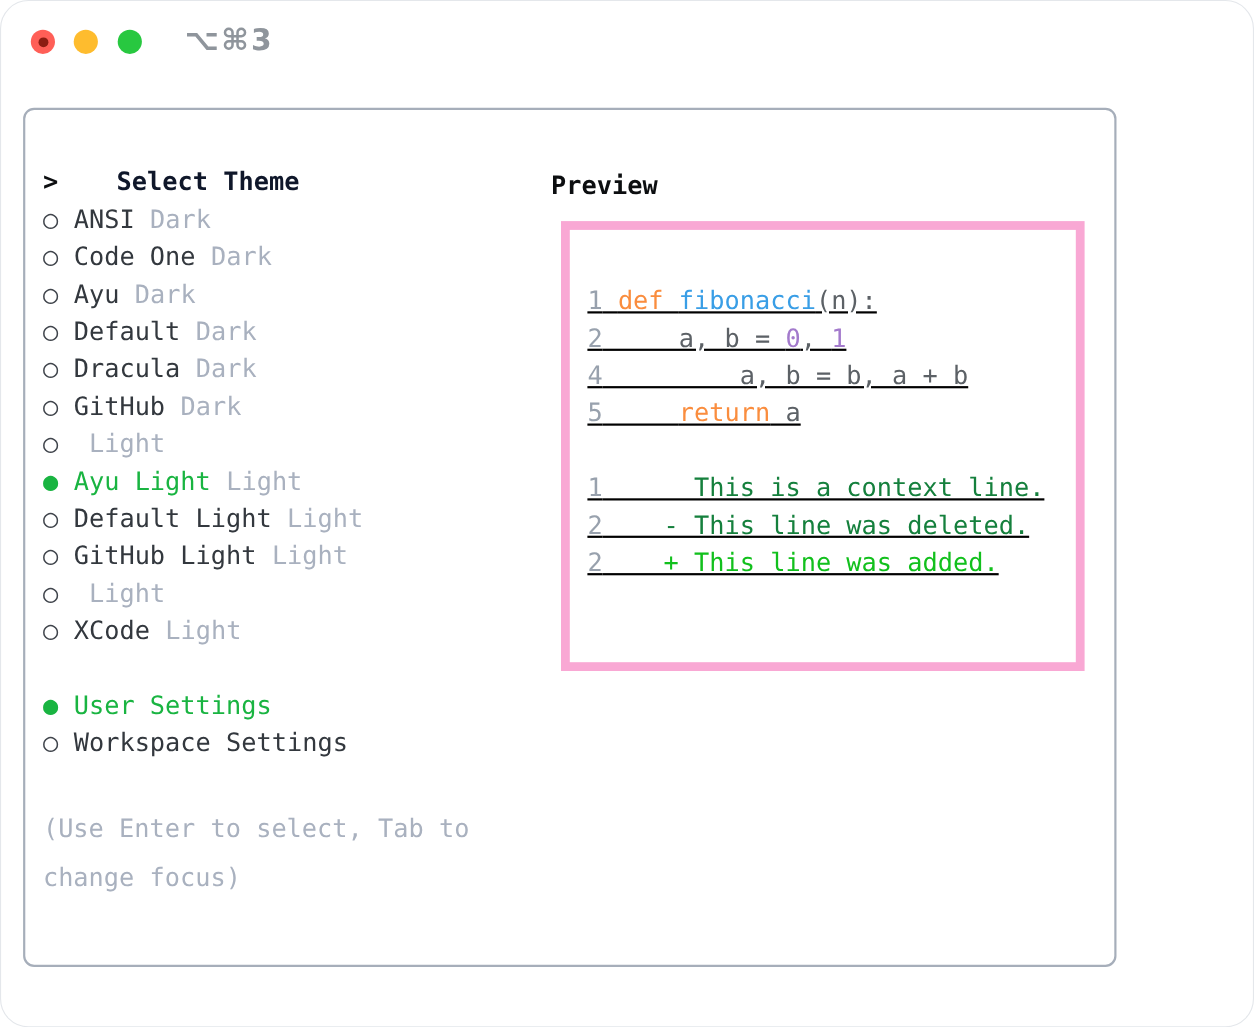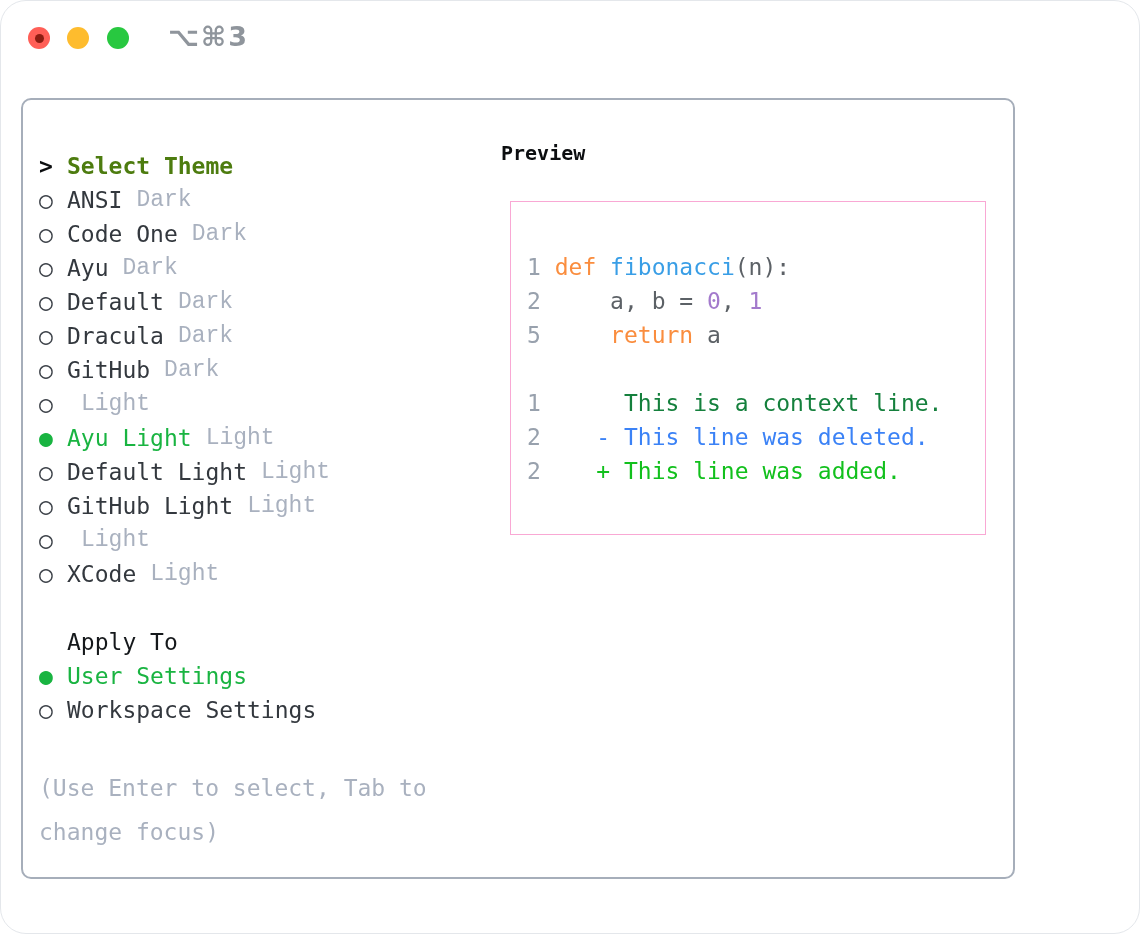--- a/index.html
+++ b/index.html
@@ -24,42 +24,42 @@
     position:absolute;left:20px;top:97px;width:994px;height:781px;box-sizing:border-box;
     border:2px solid #a6aeba;border-radius:10px;background:#fff;
   }
   
   .left-col{position:absolute;left:16px;top:49px;font-size:23px;}
   .row{height:34px;line-height:34px;display:flex;white-space:pre;align-items:center;}
   .row.blank{height:34px;}
   .marker{width:28px;color:#40454c;flex:0 0 28px;}
   .marker.on{color:var(--green);}
   .prompt{font-weight:bold;color:#0c0e10;}
-  .hdr{font-weight:bold;color:#4d7c0f;}
+  .hdr{font-weight:bold;color:#0f172a;margin-left:39px;}
   .apply-hdr{color:#15181b;}
   .name{color:#33383e;}
   .name.sel{color:var(--green);}
-  .variant{color:#a9b1bf;margin-left:14px;font-family:Liberation Mono, monospace;}
+  .variant{color:#a9b1bf;margin-left:14px;}
   .help-line{color:#a9b1bf;margin-top:10px;}
   
-  .preview-hdr{position:absolute;left:478px;top:36px;height:34px;line-height:34px;font-size:20px;font-weight:bold;color:#0c0e10;}
+  .preview-hdr{position:absolute;left:478px;top:52px;height:34px;line-height:34px;font-size:23px;font-weight:bold;color:#0c0e10;}
   .preview-box{
-    position:absolute;left:487px;top:101px;width:476px;height:334px;box-sizing:border-box;
-    border:1px solid #f9a8d4;background:#fff;overflow:hidden;
+    position:absolute;left:487px;top:101px;width:476px;height:409px;box-sizing:border-box;
+    border:8px solid #f9a8d4;background:#fff;overflow:hidden;text-decoration:underline;
   }
   #preview-lines{padding:48px 0 0 16px;font-size:23px;}
   .pline{height:34px;line-height:34px;white-space:pre;}
   .ln{color:#98a1ad;}
   .tok-p{color:#5c6166;}
   .tok-k{color:#fa8d3e;}
   .tok-f{color:#399ee6;}
   .tok-n{color:#a37acc;}
   .tok-r{color:#f07171;}
   .tok-ctx{color:#15803d;}
-  .tok-del{color:#3b82f6;margin-top:48px;}
+  .tok-del{color:#15803d;margin-top:48px;}
   .tok-add{color:#12c01d;}
 </style>
 </head>
 <body>
 
 <div class="screen">
 
   <div class="titlebar">
     <span class="light red">
         <span class="dot"></span>
@@ -87,44 +87,41 @@
           <div class="row"><span class="marker">○</span><span class="variant">Light</span></div>
           <div class="row"><span class="marker on">●</span><span class="name sel">Ayu Light</span><span class="variant">Light</span></div>
           <div class="row"><span class="marker">○</span><span class="name">Default Light</span><span class="variant">Light</span></div>
           <div class="row"><span class="marker">○</span><span class="name">GitHub Light</span><span class="variant">Light</span></div>
           <div class="row"><span class="marker">○</span><span class="variant">Light</span></div>
           <div class="row"><span class="marker">○</span><span class="name">XCode</span><span class="variant">Light</span></div>
         </div>
 
       <div class="row blank"></div>
 
-      <div class="row">
-        <span class="marker"></span>
-        <span class="apply-hdr">Apply To</span>
-      </div>
 
       <div id="apply-list">
           <div class="row"><span class="marker on">●</span><span class="name sel">User Settings</span></div>
           <div class="row"><span class="marker">○</span><span class="name">Workspace Settings</span></div>
         </div>
 
       <div class="row blank"></div>
 
       <div>
         <div class="row help-line">(Use Enter to select, Tab to</div>
         <div class="row help-line">change focus)</div>
       </div>
     </div>
 
     <div class="preview-hdr">Preview</div>
 
     <div class="preview-box">
       <div id="preview-lines">
           <div class="pline"><span class="ln">1</span><span class="tok-p"> </span><span class="tok-k">def </span><span class="tok-f">fibonacci</span><span class="tok-p">(n):</span></div>
           <div class="pline"><span class="ln">2</span><span class="tok-p">     a, b = </span><span class="tok-n">0</span><span class="tok-p">, </span><span class="tok-n">1</span></div>
+          <div class="pline"><span class="ln">4</span><span class="tok-p">         a, b = b, a + b</span></div>
           <div class="pline"><span class="ln">5</span><span class="tok-p">     </span><span class="tok-k">return</span><span class="tok-p"> a</span></div>
           <div class="pline"><span class="ln"></span></div>
           <div class="pline"><span class="ln">1</span><span class="tok-ctx">      This is a context line.</span></div>
           <div class="pline"><span class="ln">2</span><span class="tok-del">    - This line was deleted.</span></div>
           <div class="pline"><span class="ln">2</span><span class="tok-add">    + This line was added.</span></div>
         </div>
     </div>
 
   </div>
 </div>

